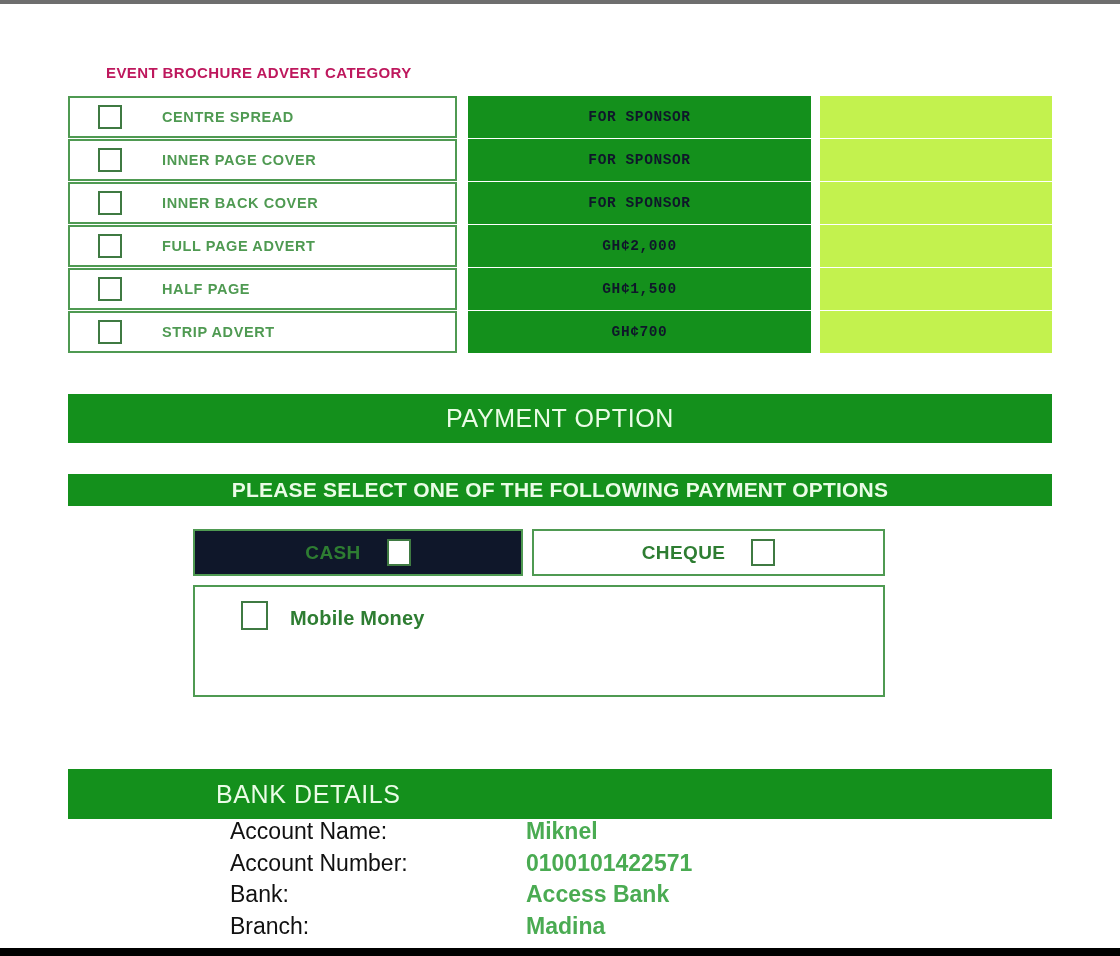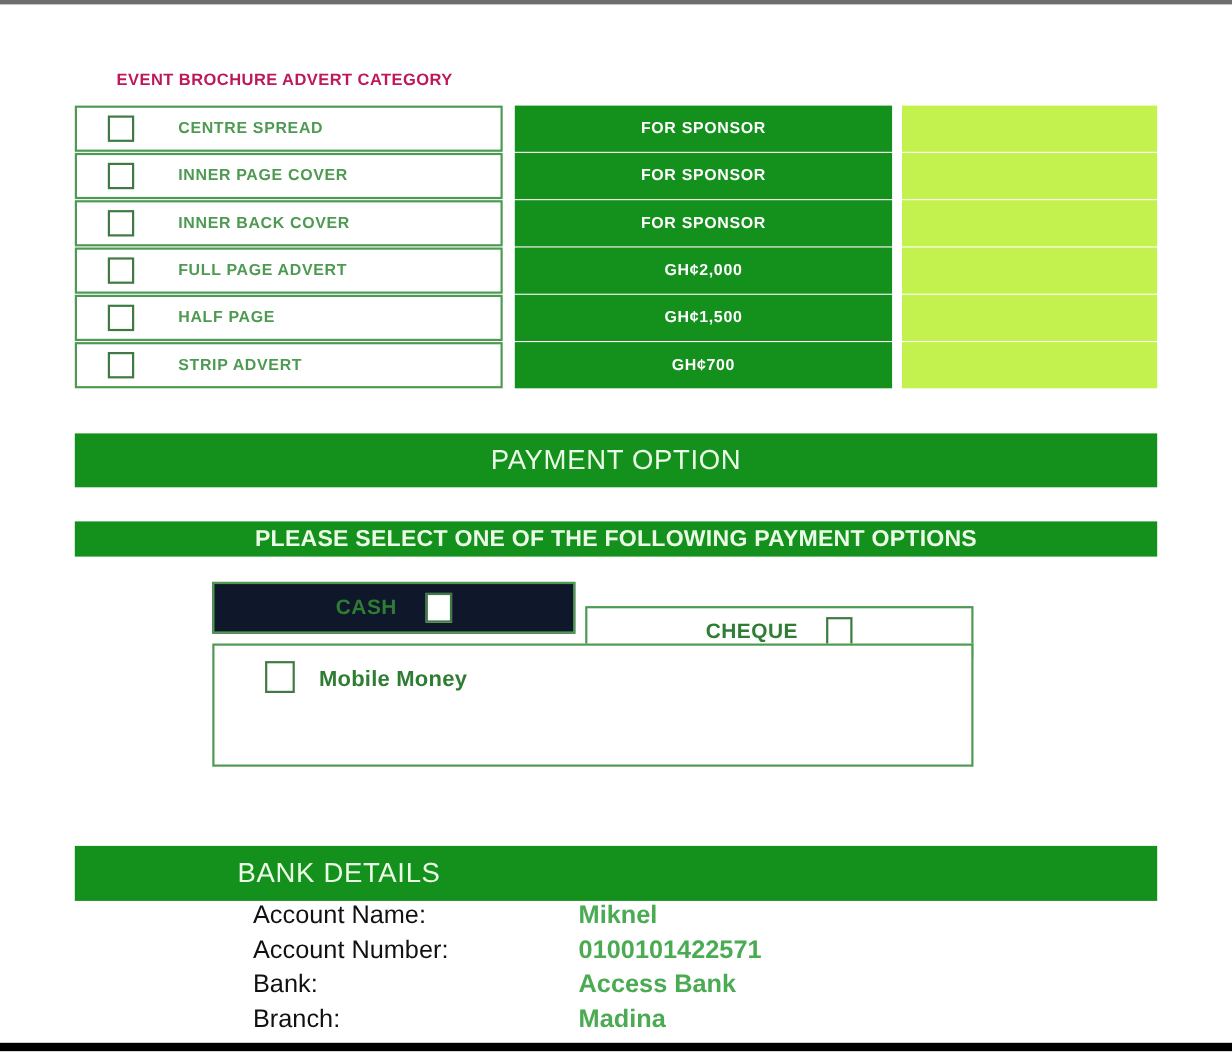--- a/index.html
+++ b/index.html
@@ -92,22 +92,23 @@
     height: 42px;
     background: #14901c;
     display: flex;
     align-items: center;
     justify-content: center;
   }
   .cat-price {
     font-size: 14.5px;
     font-weight: bold;
     letter-spacing: 0.6px;
-    color: #ffffff;
+    color: #0f172a;
     white-space: nowrap;
+    font-family: Liberation Mono, monospace;
   }
   .cat-blankcell {
     position: absolute;
     left: 752px;
     top: 0;
     width: 232px;
     height: 42px;
     background: #c3f24e;
   }
 
@@ -157,21 +158,21 @@
     box-sizing: border-box;
     border: 2px solid #4f9a52;
     background: #0f172a;
     display: flex;
     align-items: center;
     justify-content: center;
   }
   .pm-cheque {
     position: absolute;
     left: 532px;
-    top: 551px;
+    top: 529px;
     width: 353px;
     height: 47px;
     box-sizing: border-box;
     border: 2px solid #4f9a52;
     background: #ffffff;
     display: flex;
     align-items: center;
     justify-content: center;
   }
   .pm-label {

